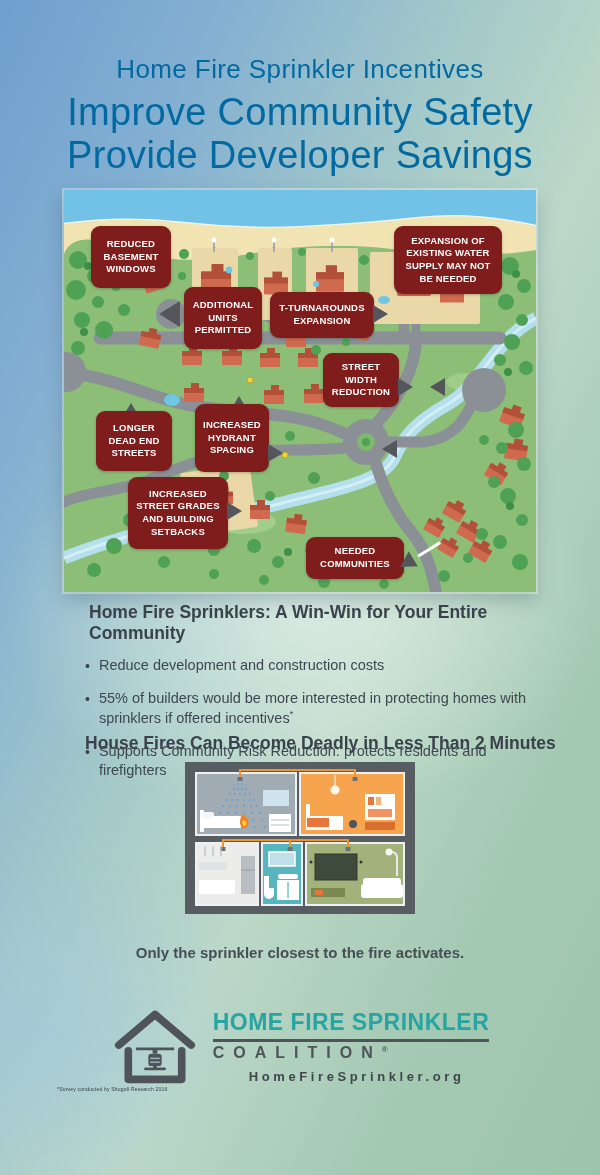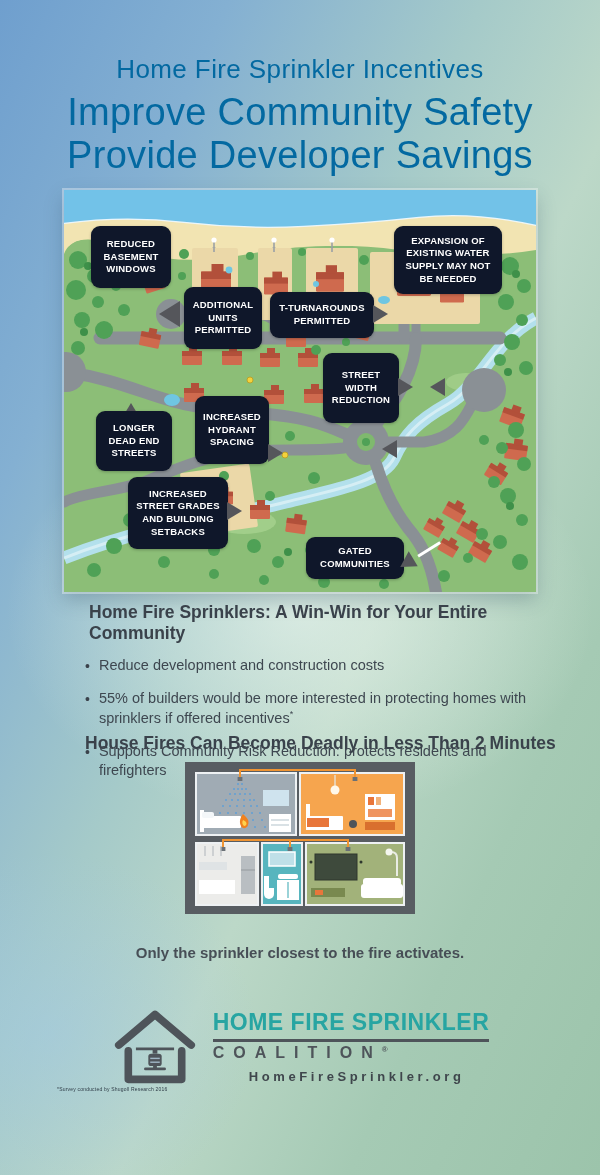--- a/index.html
+++ b/index.html
@@ -15,21 +15,21 @@
   
   .hdr{position:absolute;top:54px;left:0;width:600px;text-align:center;color:#0369a1;}
   .hdr .l1{font-size:26px;font-weight:400;letter-spacing:.4px;margin-bottom:6px;}
   .hdr .l2,.hdr .l3{font-size:38px;font-weight:400;letter-spacing:.3px;line-height:1.12;}
 
   
   .map-panel{position:absolute;left:64px;top:190px;width:472px;height:402px;
     box-shadow:0 0 0 2px rgba(255,255,255,.35), 0 8px 18px rgba(40,70,90,.28);
     background:#8CBE77;}
   .map-panel svg{display:block;}
-  .callout{position:absolute;background:#0f172a;color:#fff;border-radius:9px;
+  .callout{position:absolute;background:#7f1d1d;color:#fff;border-radius:9px;
     font-weight:700;font-size:9.5px;line-height:1.32;text-align:center;letter-spacing:.2px;
     display:flex;align-items:center;justify-content:center;padding:6px;box-sizing:border-box;
     box-shadow:0 1px 3px rgba(0,0,0,.25);}
   .pt{position:absolute;width:0;height:0;border:10px solid transparent;}
   .pt.r{border-left:15px solid #55565b;border-top-width:9px;border-bottom-width:9px;}
   .pt.l{border-right:15px solid #55565b;border-top-width:9px;border-bottom-width:9px;}
   .pt.u{border-bottom:15px solid #55565b;border-left-width:9px;border-right-width:9px;}
   .gate-line{position:absolute;width:26px;height:2.5px;background:#ffffff;transform:rotate(-32deg);}
 
   
@@ -250,54 +250,54 @@
     </g>
   </svg>
 
   <div class="callout" style="left:27px;top:36px;width:80px;height:62px;">
     <span>REDUCED BASEMENT WINDOWS</span>
   </div>
   <div class="callout" style="left:120px;top:97px;width:78px;height:62px;">
     <span>ADDITIONAL UNITS PERMITTED</span>
   </div>
   <div class="callout" style="left:206px;top:102px;width:104px;height:46px;">
-    <span>T-TURNAROUNDS PERMITTED</span>
+    <span>T-TURNAROUNDS EXPANSION</span>
   </div>
   <div class="pt r" style="left:309px;top:115px;"></div>
 
   <div class="callout" style="left:330px;top:36px;width:108px;height:68px;">
     <span>EXPANSION OF EXISTING WATER SUPPLY MAY NOT BE NEEDED</span>
   </div>
 
-  <div class="callout" style="left:259px;top:163px;width:76px;height:70px;">
+  <div class="callout" style="left:259px;top:163px;width:76px;height:54px;">
     <span>STREET WIDTH REDUCTION</span>
   </div>
   <div class="pt r" style="left:334px;top:188px;"></div>
   <div class="pt l" style="left:356px;top:188px;"></div>
 
   <div class="pt u" style="left:58px;top:203px;"></div>
   <div class="callout" style="left:32px;top:221px;width:76px;height:60px;">
     <span>LONGER DEAD END STREETS</span>
   </div>
 
   <div class="pt u" style="left:166px;top:196px;"></div>
-  <div class="callout" style="left:131px;top:206px;width:74px;height:68px;">
+  <div class="callout" style="left:131px;top:214px;width:74px;height:68px;">
     <span>INCREASED HYDRANT SPACING</span>
   </div>
   <div class="pt r" style="left:204px;top:254px;"></div>
 
   <div class="pt l" style="left:308px;top:250px;"></div>
 
   <div class="callout" style="left:64px;top:287px;width:100px;height:72px;">
     <span>INCREASED STREET GRADES AND BUILDING SETBACKS</span>
   </div>
   <div class="pt r" style="left:163px;top:312px;"></div>
 
   <div class="callout" style="left:242px;top:347px;width:98px;height:42px;">
-    <span>GATED COMMUNITIES</span>
+    <span>NEEDED COMMUNITIES</span>
   </div>
   <div class="pt r" style="left:339px;top:366px;transform:rotate(28deg);"></div>
   <div class="gate-line" style="left:352px;top:358px;"></div>
 </div>
 
 <div class="benefits">
   <h2>Home Fire Sprinklers: A Win-Win for Your Entire Community</h2>
   <div class="bullet">
     <span class="dot">•</span>
     <span>Reduce development and construction costs</span>

